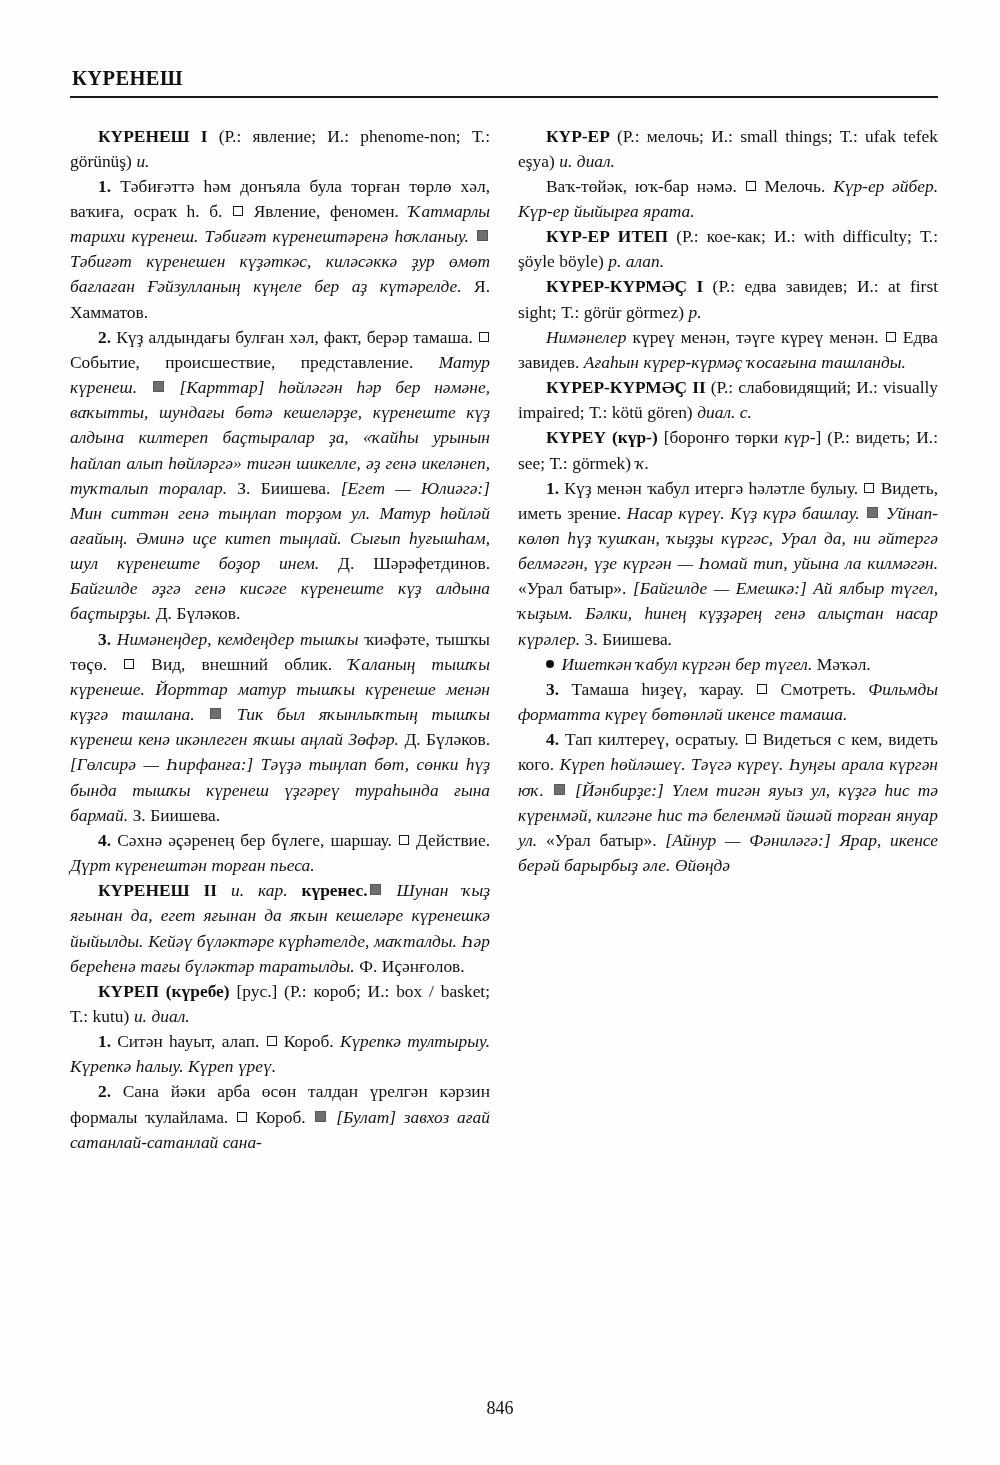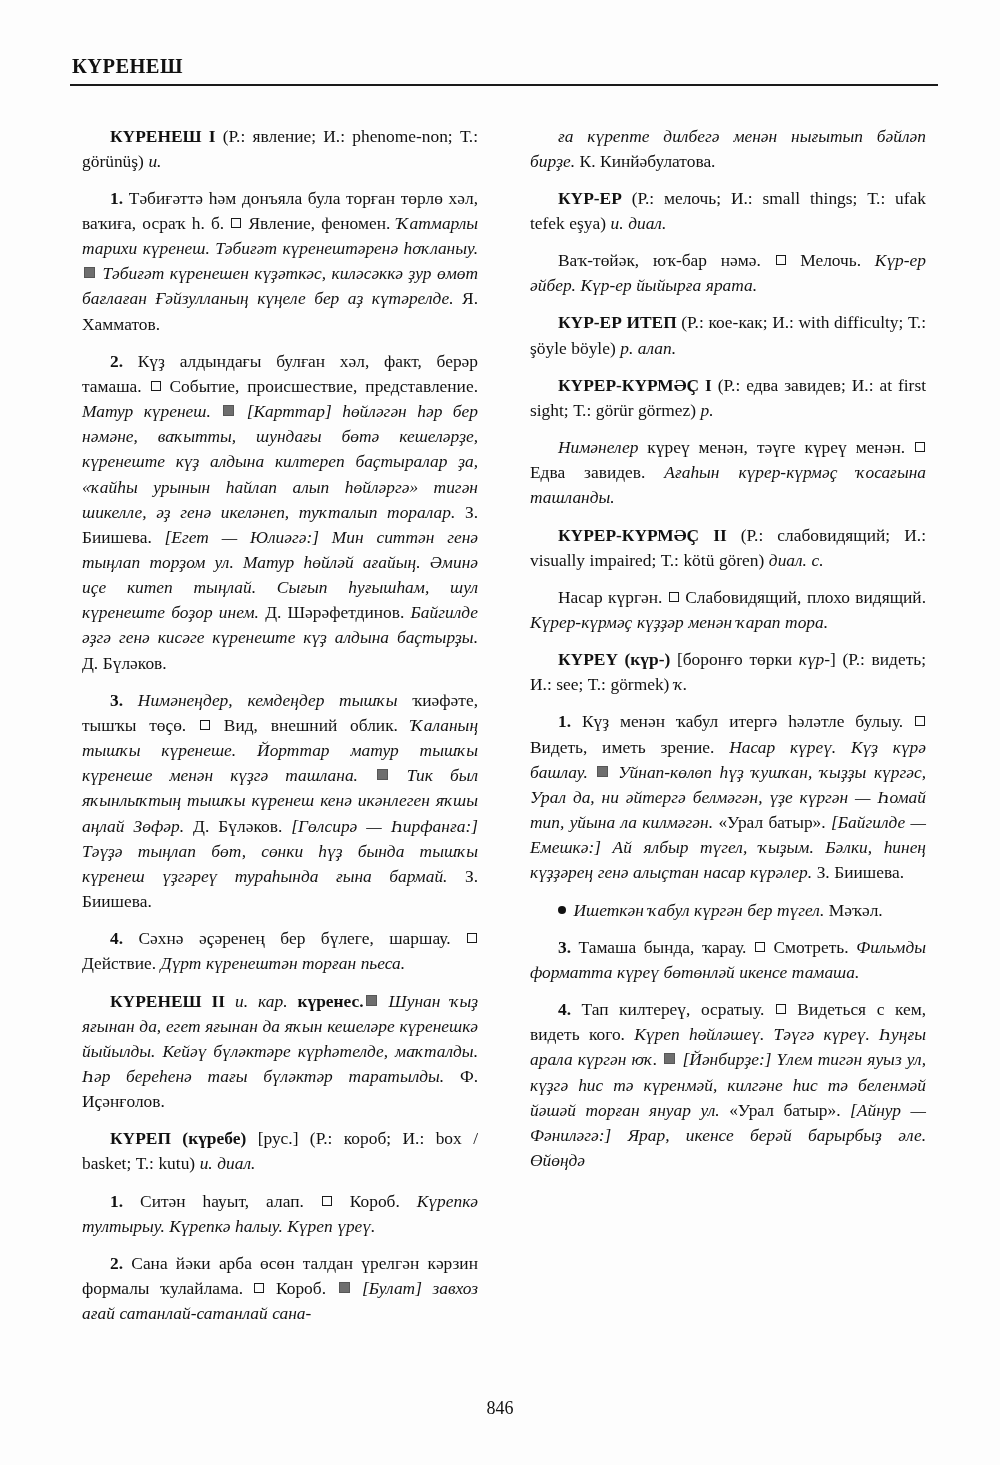--- a/index.html
+++ b/index.html
@@ -22,21 +22,21 @@
     padding: 52px 62px 0 70px;
     background: #fdfdfd;
   }
   
   .runhead {
     font-size: 20.5px;
     font-weight: bold;
     letter-spacing: 0.4px;
     line-height: 1.0;
     color: #111;
-    margin: 4px 0 7px 2px;
+    margin: 16px 0 7px 2px;
   }
   .rule {
     height: 2px;
     background: #1a1a1a;
     width: 868px;
     margin: 0 0 26px 0;
   }
   
   .columns {
     display: flex;
@@ -44,21 +44,21 @@
     align-items: flex-start;
     width: 868px;
     column-gap: 28px;
   }
   .col {
     width: 420px;
     flex: 0 0 420px;
   }
   
   p {
-    margin: 12px;
+    margin: 0;
     font-size: 17.4px;
     line-height: 25.15px;
     text-align: justify;
     text-justify: inter-word;
     hyphens: manual;
     word-spacing: 0.2px;
   }
   p.ind { text-indent: 28px; }
 
   .hw { font-weight: bold; }
@@ -119,31 +119,29 @@
         <p class="ind"><span class="hw">1.</span><span> Тәбиғәттә һәм донъяла була торған төрлө хәл, ваҡиға, осраҡ һ. б. </span><span class="mark-open"></span><span> Явление, феномен. </span><span class="it">Ҡатмарлы тарихи күренеш. Тәбиғәт күренештәренә һоҡланыу. </span><span class="mark-filled"></span><span class="it"> Тәбиғәт күренешен күҙәткәс, киләсәккә ҙур өмөт бағлаған Ғәйзулланың күңеле бер аҙ күтәрелде. </span><span>Я. Хамматов.</span></p>
         <p class="ind"><span class="hw">2.</span><span> Күҙ алдындағы булған хәл, факт, берәр тамаша. </span><span class="mark-open"></span><span> Событие, происшествие, представление. </span><span class="it">Матур күренеш. </span><span class="mark-filled"></span><span class="it"> [Карттар] һөйләгән һәр бер нәмәне, ваҡытты, шундағы бөтә кешеләрҙе, күренеште күҙ алдына килтереп баҫтыралар ҙа, «ҡайһы урынын һайлап алып һөйләргә» тигән шикелле, әҙ генә икеләнеп, туҡталып торалар. </span><span>З. Биишева. </span><span class="it">[Егет — Юлиәгә:] Мин ситтән генә тыңлап торҙом ул. Матур һөйләй ағайың. Әминә иҫе китеп тыңлай. Сығып һуғышһам, шул күренеште боҙор инем. </span><span>Д. Шәрәфетдинов. </span><span class="it">Байгилде әҙгә генә кисәге күренеште күҙ алдына баҫтырҙы. </span><span>Д. Бүләков.</span></p>
         <p class="ind"><span class="hw">3.</span><span class="it"> Нимәнеңдер, кемдеңдер тышҡы </span><span>ҡиәфәте, тышҡы төҫө. </span><span class="mark-open"></span><span> Вид, внешний облик. </span><span class="it">Ҡаланың тышҡы күренеше. Йорттар матур тышҡы күренеше менән күҙгә ташлана. </span><span class="mark-filled"></span><span class="it"> Тик был яҡынлыҡтың тышҡы күренеш кенә икәнлеген яҡшы аңлай Зөфәр. </span><span>Д. Бүләков. </span><span class="it">[Гөлсирә — Һирфанға:] Тәүҙә тыңлап бөт, сөнки һүҙ бында тышҡы күренеш үҙгәреү тураһында ғына бармай. </span><span>З. Биишева.</span></p>
         <p class="ind"><span class="hw">4.</span><span> Сәхнә әҫәренең бер бүлеге, шаршау. </span><span class="mark-open"></span><span> Действие. </span><span class="it">Дүрт күренештән торған пьеса.</span></p>
         <p class="ind"><span class="hw">КҮРЕНЕШ II </span><span class="it">и. кар. </span><span class="hw">күренес.</span><span class="mark-filled"></span><span class="it"> Шунан ҡыҙ яғынан да, егет яғынан да яҡын кешеләре күренешкә йыйылды. Кейәү бүләктәре күрһәтелде, маҡталды. Һәр береһенә тағы бүләктәр таратылды. </span><span>Ф. Иҫәнғолов.</span></p>
         <p class="ind"><span class="hw">КҮРЕП (күребе)</span><span> [рус.] (Р.: короб; И.: box / basket; Т.: kutu) </span><span class="it">и. диал.</span></p>
         <p class="ind"><span class="hw">1.</span><span> Ситән һауыт, алап. </span><span class="mark-open"></span><span> Короб. </span><span class="it">Күрепкә тултырыу. Күрепкә һалыу. Күреп үреү.</span></p>
         <p class="ind"><span class="hw">2.</span><span> Сана йәки арба өсөн талдан үрелгән кәрзин формалы ҡулайлама. </span><span class="mark-open"></span><span> Короб. </span><span class="mark-filled"></span><span class="it"> [Булат] завхоз ағай сатанлай-сатанлай сана-</span></p>
       </div>
     <div class="col" id="col-right">
-        <p class="ind"><span class="it">ға күрепте дилбегә менән нығытып бәйләп бирҙе. </span><span>К. Кинйәбулатова.</span></p>
         <p class="ind"><span class="hw">КҮР-ЕР</span><span> (Р.: мелочь; И.: small things; Т.: ufak tefek eşya) </span><span class="it">и. диал.</span></p>
         <p class="ind"><span>Ваҡ-төйәк, юҡ-бар нәмә. </span><span class="mark-open"></span><span> Мелочь. </span><span class="it">Күр-ер әйбер. Күр-ер йыйырға ярата.</span></p>
         <p class="ind"><span class="hw">КҮР-ЕР ИТЕП</span><span> (Р.: кое-как; И.: with difficulty; Т.: şöyle böyle) </span><span class="it">р. алап.</span></p>
         <p class="ind"><span class="hw">КҮРЕР-КҮРМӘҪ I</span><span> (Р.: едва завидев; И.: at first sight; Т.: görür görmez) </span><span class="it">р.</span></p>
         <p class="ind"><span class="it">Нимәнелер </span><span>күреү менән, тәүге күреү менән. </span><span class="mark-open"></span><span> Едва завидев. </span><span class="it">Ағаһын күрер-күрмәҫ ҡосағына ташланды.</span></p>
         <p class="ind"><span class="hw">КҮРЕР-КҮРМӘҪ II</span><span> (Р.: слабовидящий; И.: visually impaired; Т.: kötü gören) </span><span class="it">диал. с.</span></p>
-        <p class="ind"><span>Насар күргән. </span><span class="mark-open"></span><span> Слабовидящий, плохо видящий. </span><span class="it">Күрер-күрмәҫ күҙҙәр менән ҡарап тора.</span></p>
         <p class="ind"><span class="hw">КҮРЕҮ (күр-)</span><span> [боронғо төрки </span><span class="it">күр-</span><span>] (Р.: видеть; И.: see; Т.: görmek) </span><span class="it">ҡ.</span></p>
         <p class="ind"><span class="hw">1.</span><span> Күҙ менән ҡабул итергә һәләтле булыу. </span><span class="mark-open"></span><span> Видеть, иметь зрение. </span><span class="it">Насар күреү. Күҙ күрә башлау. </span><span class="mark-filled"></span><span class="it"> Уйнап-көлөп һүҙ ҡушҡан, ҡыҙҙы күргәс, Урал да, ни әйтергә белмәгән, үҙе күргән — Һомай тип, уйына ла килмәгән. </span><span>«Урал батыр». </span><span class="it">[Байгилде — Емешкә:] Ай ялбыр түгел, ҡыҙым. Бәлки, һинең күҙҙәрең генә алыҫтан насар күрәлер. </span><span>З. Биишева.</span></p>
         <p class="ind"><span class="mark-dot"></span><span class="it"> Ишеткән ҡабул күргән бер түгел. </span><span>Мәҡәл.</span></p>
-        <p class="ind"><span class="hw">3.</span><span> Тамаша бында, ҡарау. </span><span class="mark-open"></span><span> Смотреть. </span><span class="it">Фильмды форматта күреү бөтөнләй икенсе тамаша.</span></p>
+        <p class="ind"><span class="hw">3.</span><span> Тамаша һиҙеү, ҡарау. </span><span class="mark-open"></span><span> Смотреть. </span><span class="it">Фильмды форматта күреү бөтөнләй икенсе тамаша.</span></p>
         <p class="ind"><span class="hw">4.</span><span> Тап килтереү, осратыу. </span><span class="mark-open"></span><span> Видеться с кем, видеть кого. </span><span class="it">Күреп һөйләшеү. Тәүгә күреү. Һуңғы арала күргән юҡ. </span><span class="mark-filled"></span><span class="it"> [Йәнбирҙе:] Үлем тигән яуыз ул, күҙгә һис тә күренмәй, килгәне һис тә беленмәй йәшәй торған януар ул. </span><span>«Урал батыр». </span><span class="it">[Айнур — Фәниләгә:] Ярар, икенсе берәй барырбыҙ әле. Өйөңдә</span></p>
       </div>
   </div>
 
   <div class="folio">846</div>
 
 </div>
 
 </body></html>

